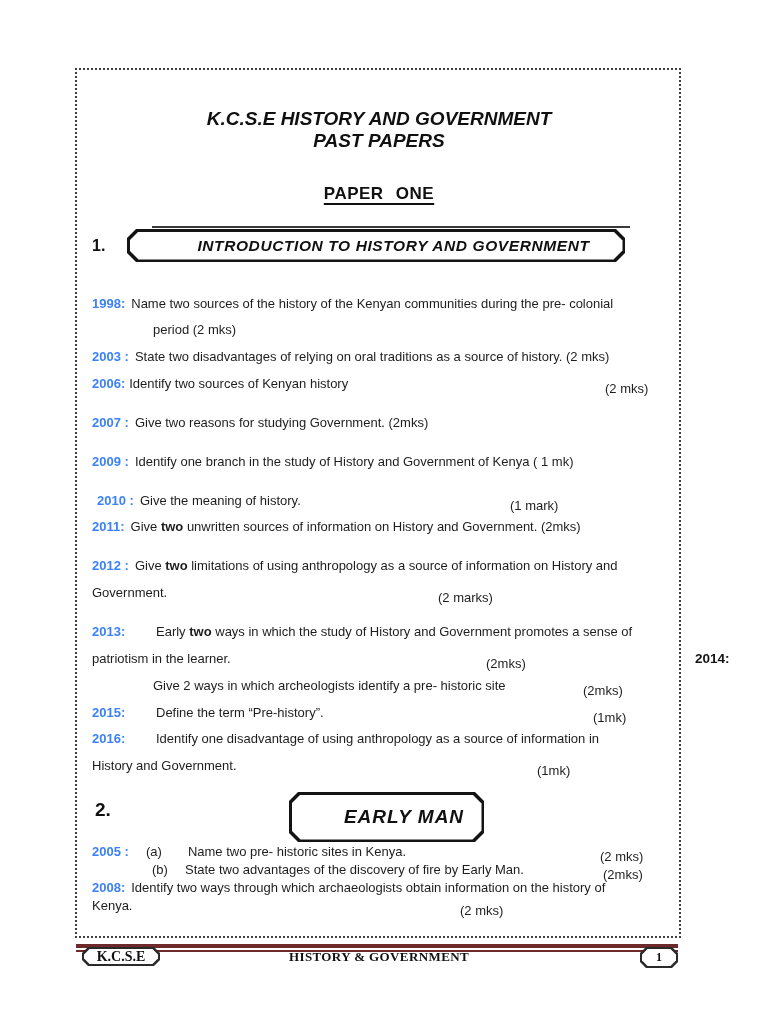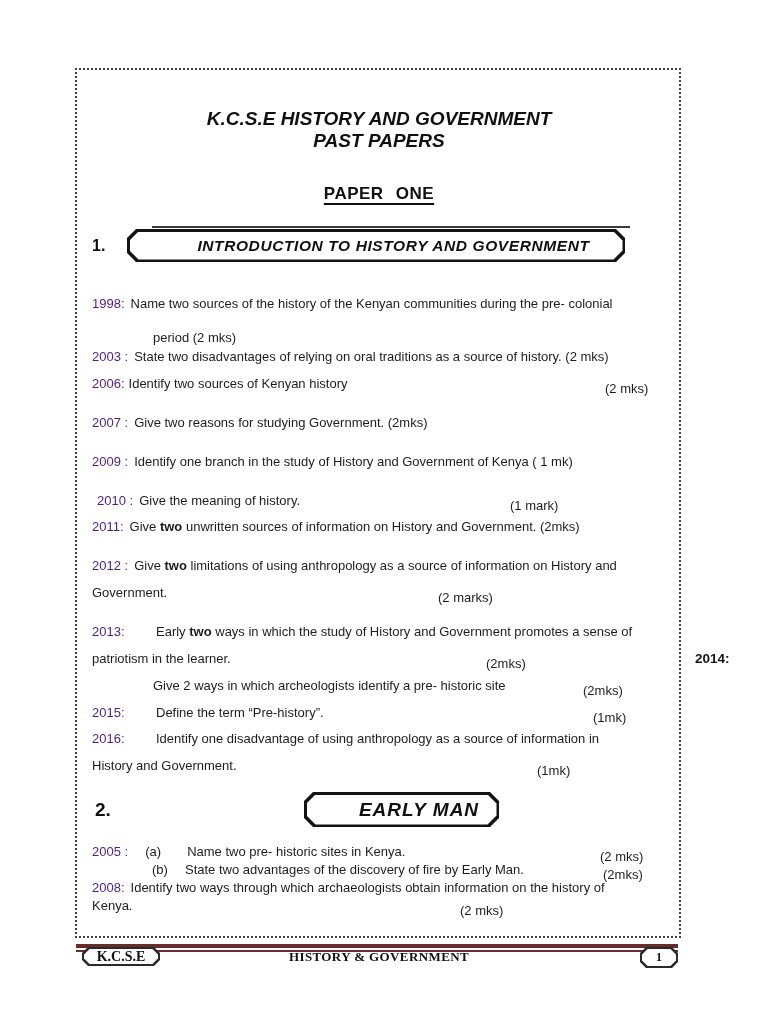--- a/index.html
+++ b/index.html
@@ -19,21 +19,21 @@
         calc(100% - 9px) 100%,9px 100%,0 calc(100% - 9px),0 9px);}
   .plaque-in{position:absolute;inset:2.5px;background:#fff;display:flex;
         align-items:center;justify-content:center;padding-left:35px;}
   .sec-num{position:absolute;font-weight:bold;color:#101010;}
   .sec1-title{font-weight:bold;font-style:italic;font-size:15.5px;letter-spacing:.6px;color:#101010;}
   .sec2-title{font-weight:bold;font-style:italic;font-size:19px;letter-spacing:1px;color:#101010;}
   .thin-line{position:absolute;left:152px;top:226px;width:478px;height:2px;background:#3a3a3a;}
   
   .q{position:absolute;left:92px;width:578px;font-size:13px;line-height:16px;
      white-space:nowrap;color:#1d1d1d;}
-  .yr{font-weight:normal;margin-right:6px;color:#4c1d95;}
+  .yr{font-weight:bold;margin-right:6px;color:#3b82f6;}
   .yr-w{display:inline-block;min-width:58px;}
   .b{font-weight:bold;}
   .mk{position:absolute;top:5px;}
   .cont{padding-left:61px;}
   .margin-year{position:absolute;left:695px;top:651px;font-weight:bold;font-size:13.5px;color:#141414;}
   .sub-label{display:inline-block;}
   
   .footer-rule{position:absolute;left:76px;top:944px;width:602px;height:2px;background:#fff;
         border-top:4px solid #6e2a2a;border-bottom:2px solid #6e2a2a;}
   .fplaque{position:absolute;background:#2a2a2a;z-index:3;}
@@ -62,21 +62,21 @@
   <div class="thin-line"></div>
   <div class="plaque" style="left:127px;top:229px;width:498px;height:33px;">
     <div class="plaque-in">
       <span class="sec1-title">INTRODUCTION TO HISTORY AND GOVERNMENT</span>
     </div>
   </div>
 
   <div class="q" style="top:296px;">
     <span class="yr">1998:</span><span>Name two sources of the history of the Kenyan communities during the pre- colonial</span>
   </div>
-  <div class="q cont" style="top:322px;margin-top:8px;">
+  <div class="q cont" style="top:322px;">
     <span>period (2 mks)</span>
   </div>
 
   <div class="q" style="top:349px;">
     <span class="yr">2003 :</span><span>State two disadvantages of relying on oral traditions as a source of history. (2 mks)</span>
   </div>
 
   <div class="q" style="top:376px;">
     <span class="yr" style="margin-right:4px;">2006:</span><span>Identify two sources of Kenyan history</span>
     <span class="mk" style="left:513px;">(2 mks)</span>
@@ -128,21 +128,21 @@
 
   <div class="q" style="top:731px;">
     <span class="yr yr-w">2016:</span><span>Identify one disadvantage of using anthropology as a source of information in</span>
   </div>
   <div class="q" style="top:758px;">
     <span>History and Government.</span>
     <span class="mk" style="left:445px;">(1mk)</span>
   </div>
 
   <div class="sec-num" style="left:95px;top:799px;font-size:19px;">2.</div>
-  <div class="plaque" style="left:304px;top:792px;width:195px;height:35px;">
+  <div class="plaque" style="left:289px;top:792px;width:195px;height:50px;">
     <div class="plaque-in">
       <span class="sec2-title">EARLY MAN</span>
     </div>
   </div>
 
   <div class="q" style="top:844px;">
     <span class="yr" style="margin-right:17px;">2005 :</span><span class="sub-label" style="min-width:42px;">(a)</span><span>Name two pre- historic sites in Kenya.</span>
     <span class="mk" style="left:508px;">(2 mks)</span>
   </div>
   <div class="q" style="top:862px;padding-left:60px;">

